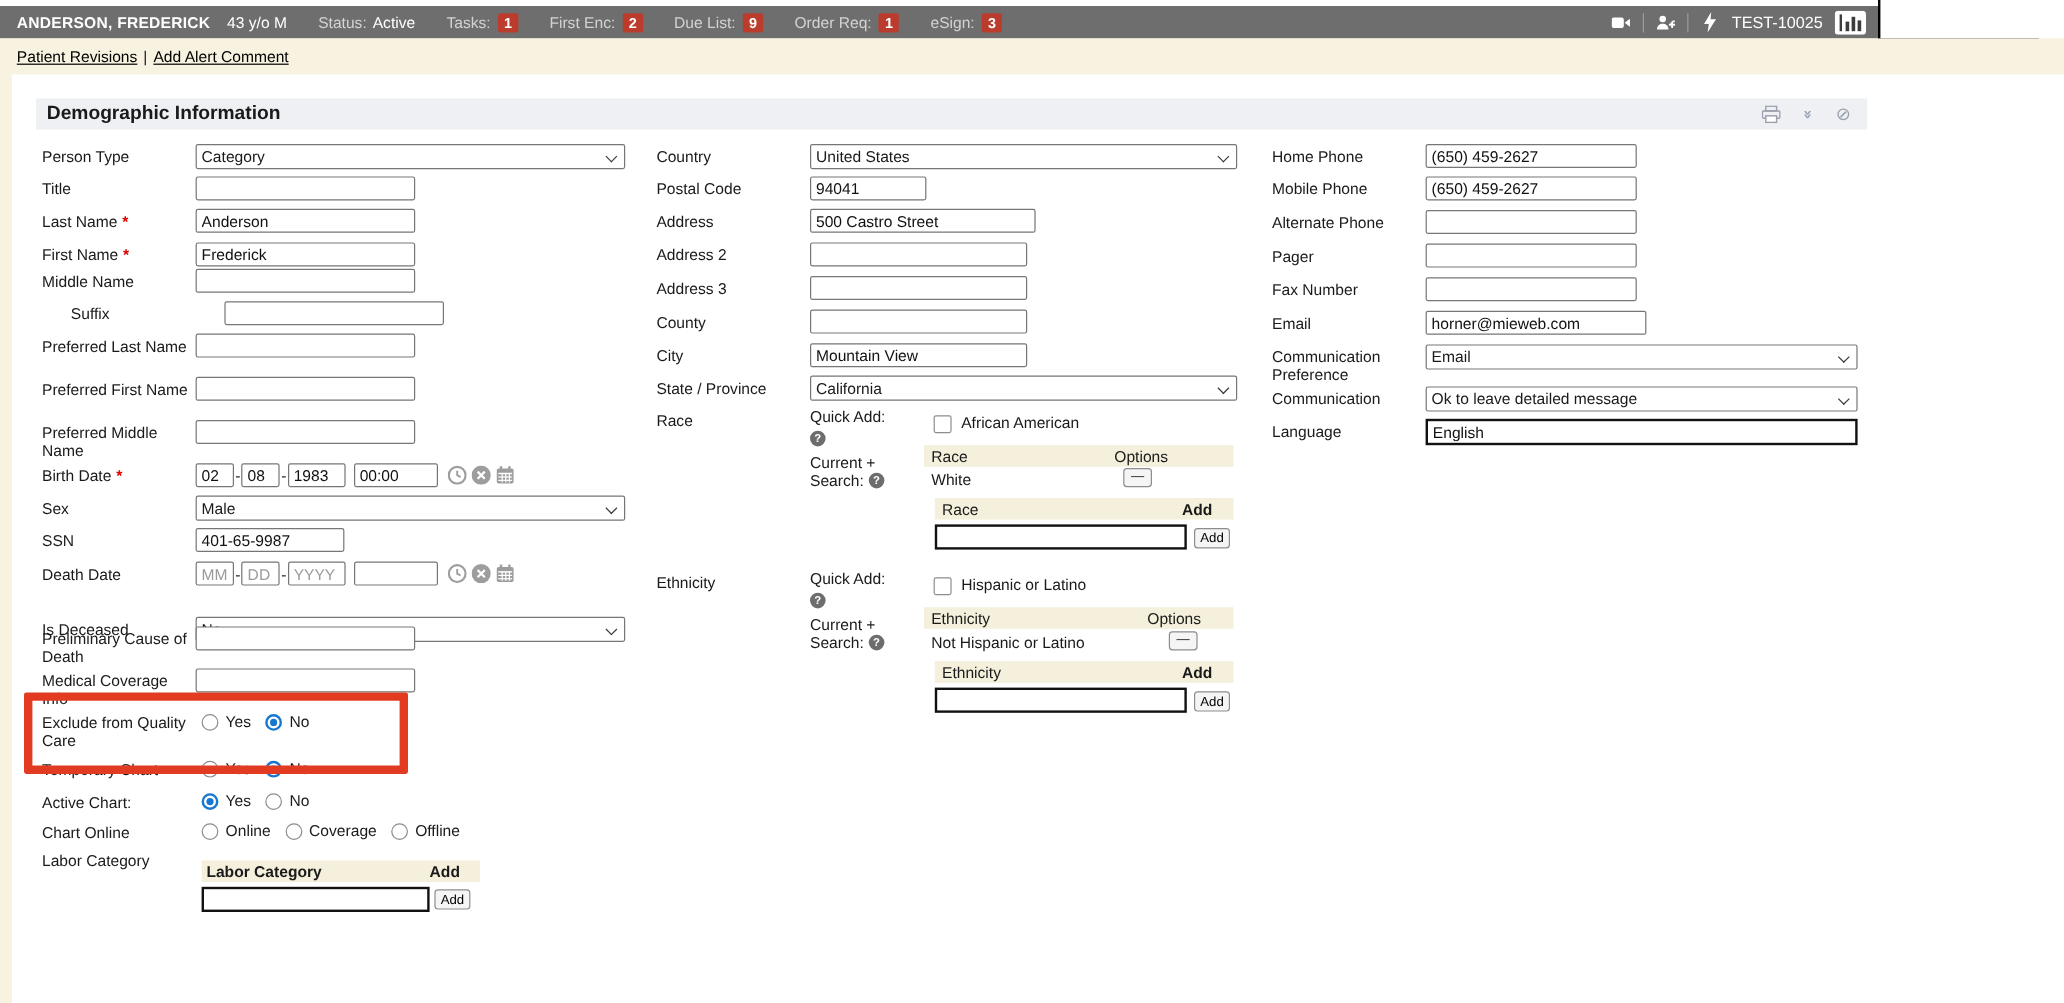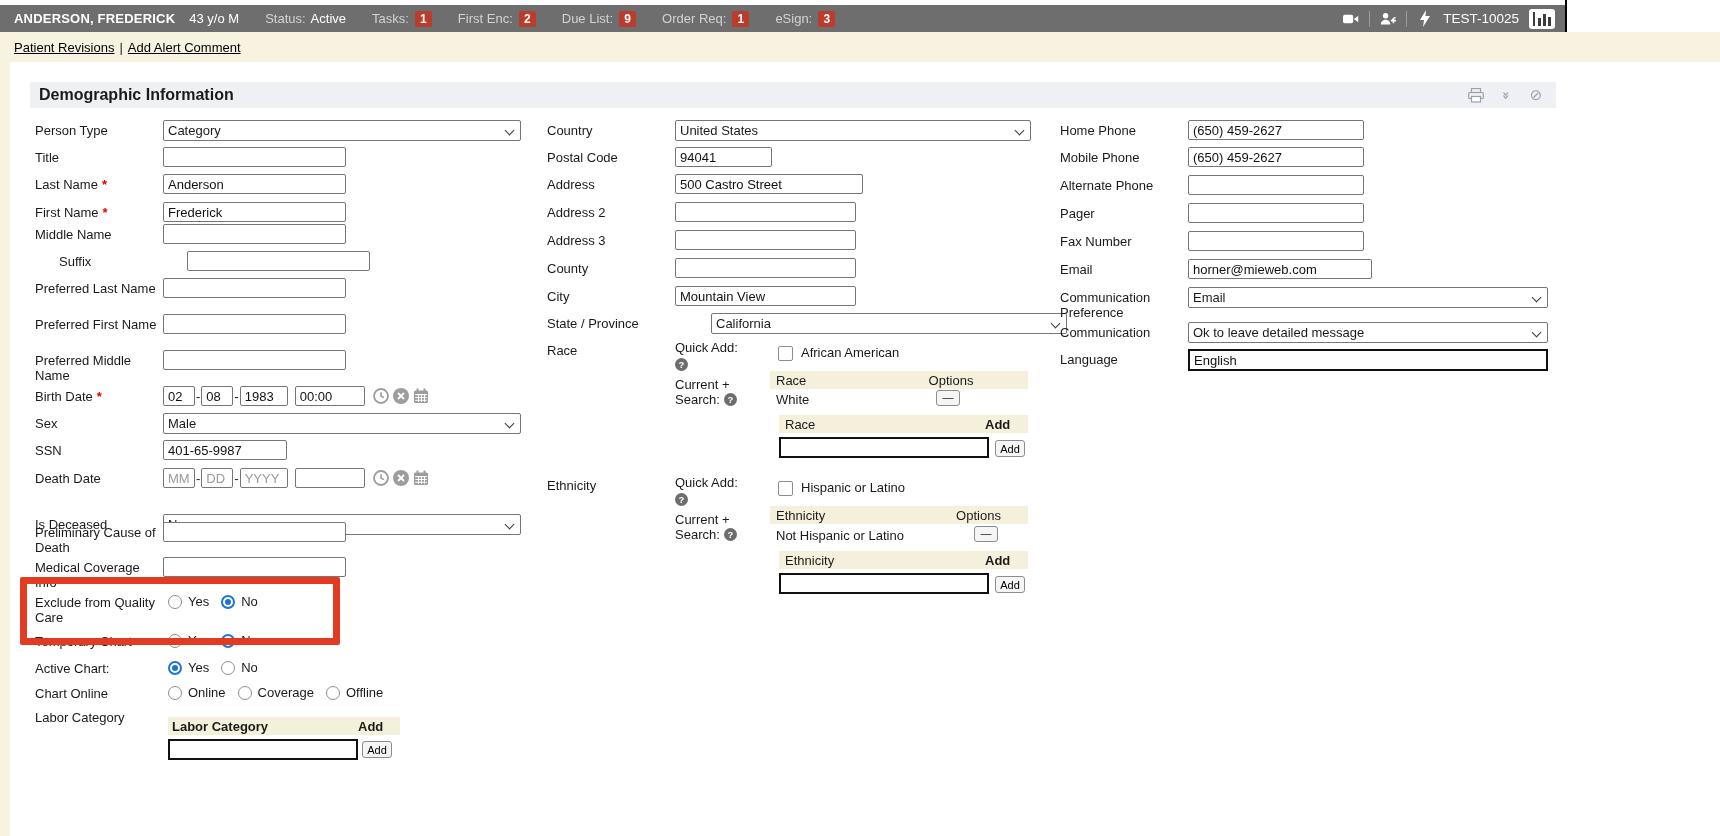--- a/index.html
+++ b/index.html
@@ -381,21 +381,21 @@
 <div class="frow" style="left:547px;top:258px;">
   <div class="lbl"><span>County</span></div>
   <input class="inp" style="width: 181px;" value="">
 </div>
 
 <div class="frow" style="left:547px;top:286px;">
   <div class="lbl"><span>City</span></div>
   <input class="inp" style="width: 181px;" value="Mountain View">
 </div>
 
-<div class="frow" style="left:547px;top:313px;gap:36px;">
+<div class="frow" style="left:547px;top:313px;">
   <div class="lbl"><span>State / Province</span></div>
   <div class="sel" style="width:356px;">
     <span>California</span>
     <span class="car"></span>
   </div>
 </div>
 
 <div class="frow" style="left:547px;top:340px;">
   <div class="lbl"><span>Race</span></div>
   <div class="sub" style="width:100px;">

